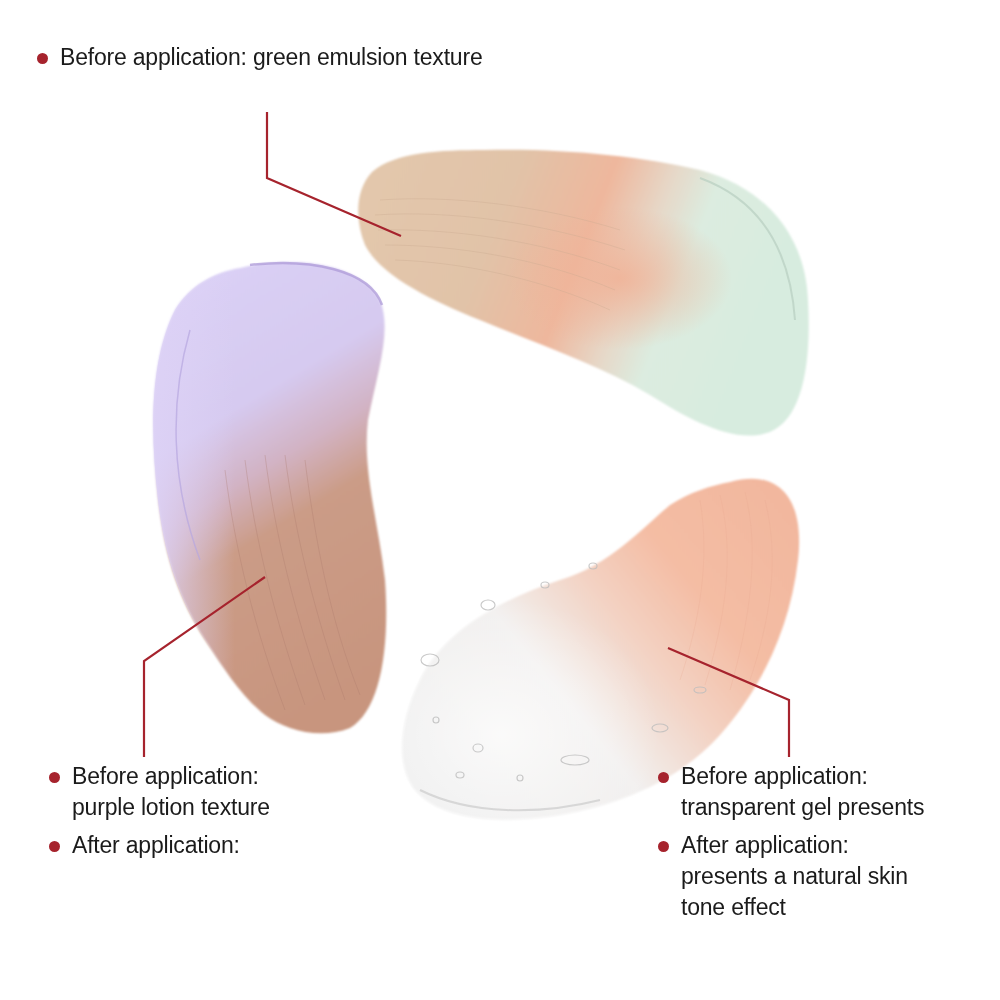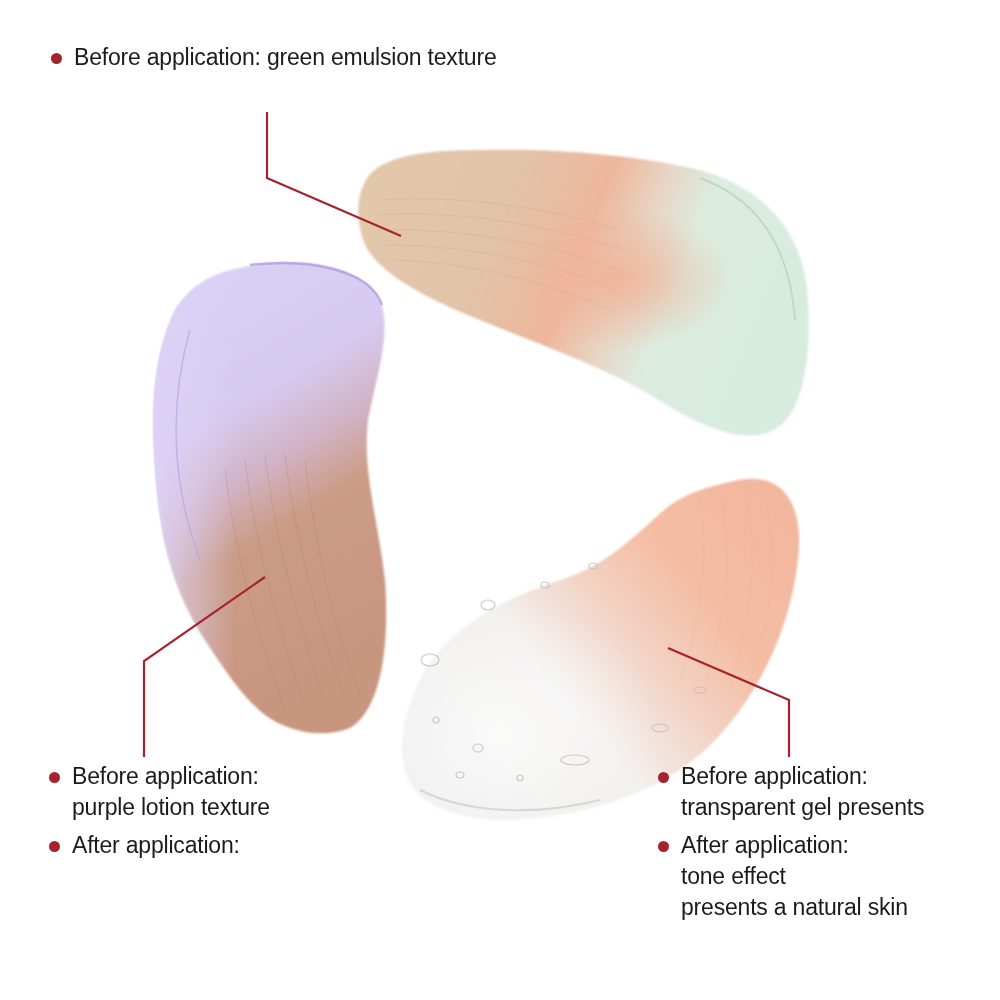--- a/index.html
+++ b/index.html
@@ -41,21 +41,21 @@
       top: 11px;
       width: 11px;
       height: 11px;
       border-radius: 50%;
       background: #a6232d;
     }
     .caption li .line {
       display: block;
       white-space: nowrap;
     }
-    #cap-top { left: 48px; top: 42px; }
+    #cap-top { left: 34px; top: 42px; }
     #cap-top li { margin-bottom: 9px; }
     #cap-left { left: 46px; top: 761px; }
     #cap-right { left: 655px; top: 761px; }
   </style>
 </head>
 <body>
 
 <svg class="art" viewBox="0 0 1000 1000" xmlns="http://www.w3.org/2000/svg">
   <defs>
 
@@ -232,16 +232,16 @@
 
 <ul class="caption" id="cap-right">
   <li>
     <span class="dot"></span>
     <span class="line">Before application:</span>
     <span class="line">transparent gel presents</span>
   </li>
   <li>
     <span class="dot"></span>
     <span class="line">After application:</span>
+    <span class="line">presents a natural skin</span>
     <span class="line">tone effect</span>
-    <span class="line">presents a natural skin</span>
   </li>
 </ul>
 
 </body></html>

